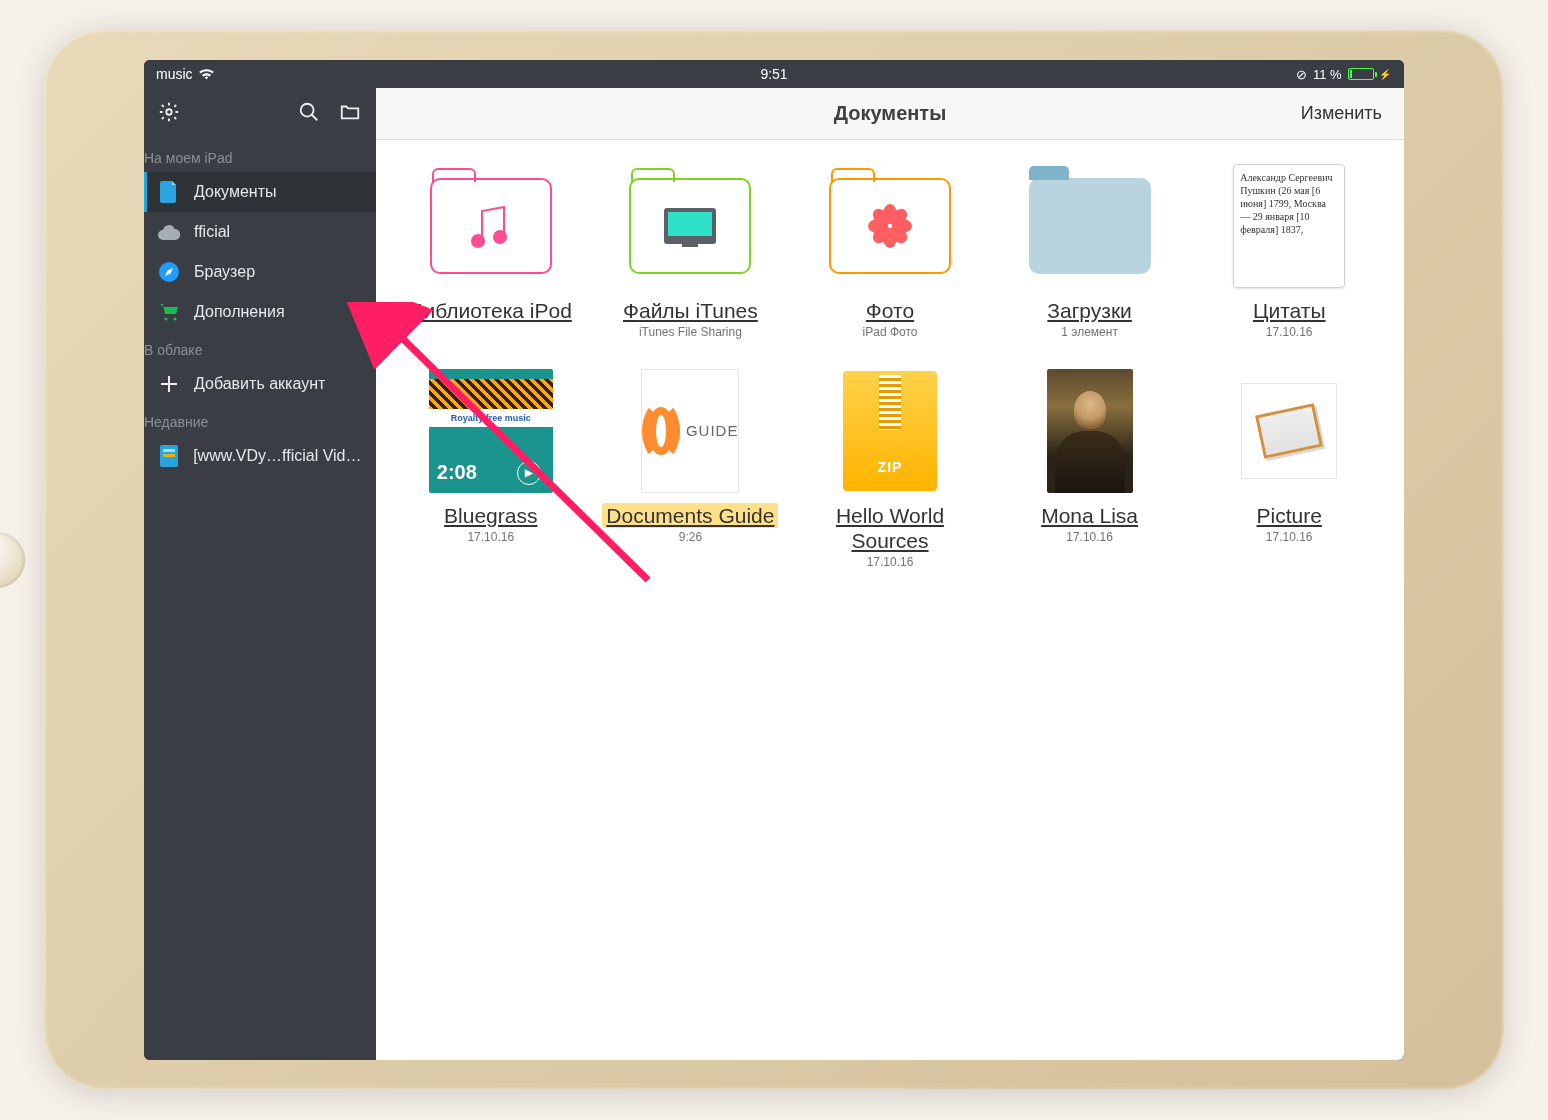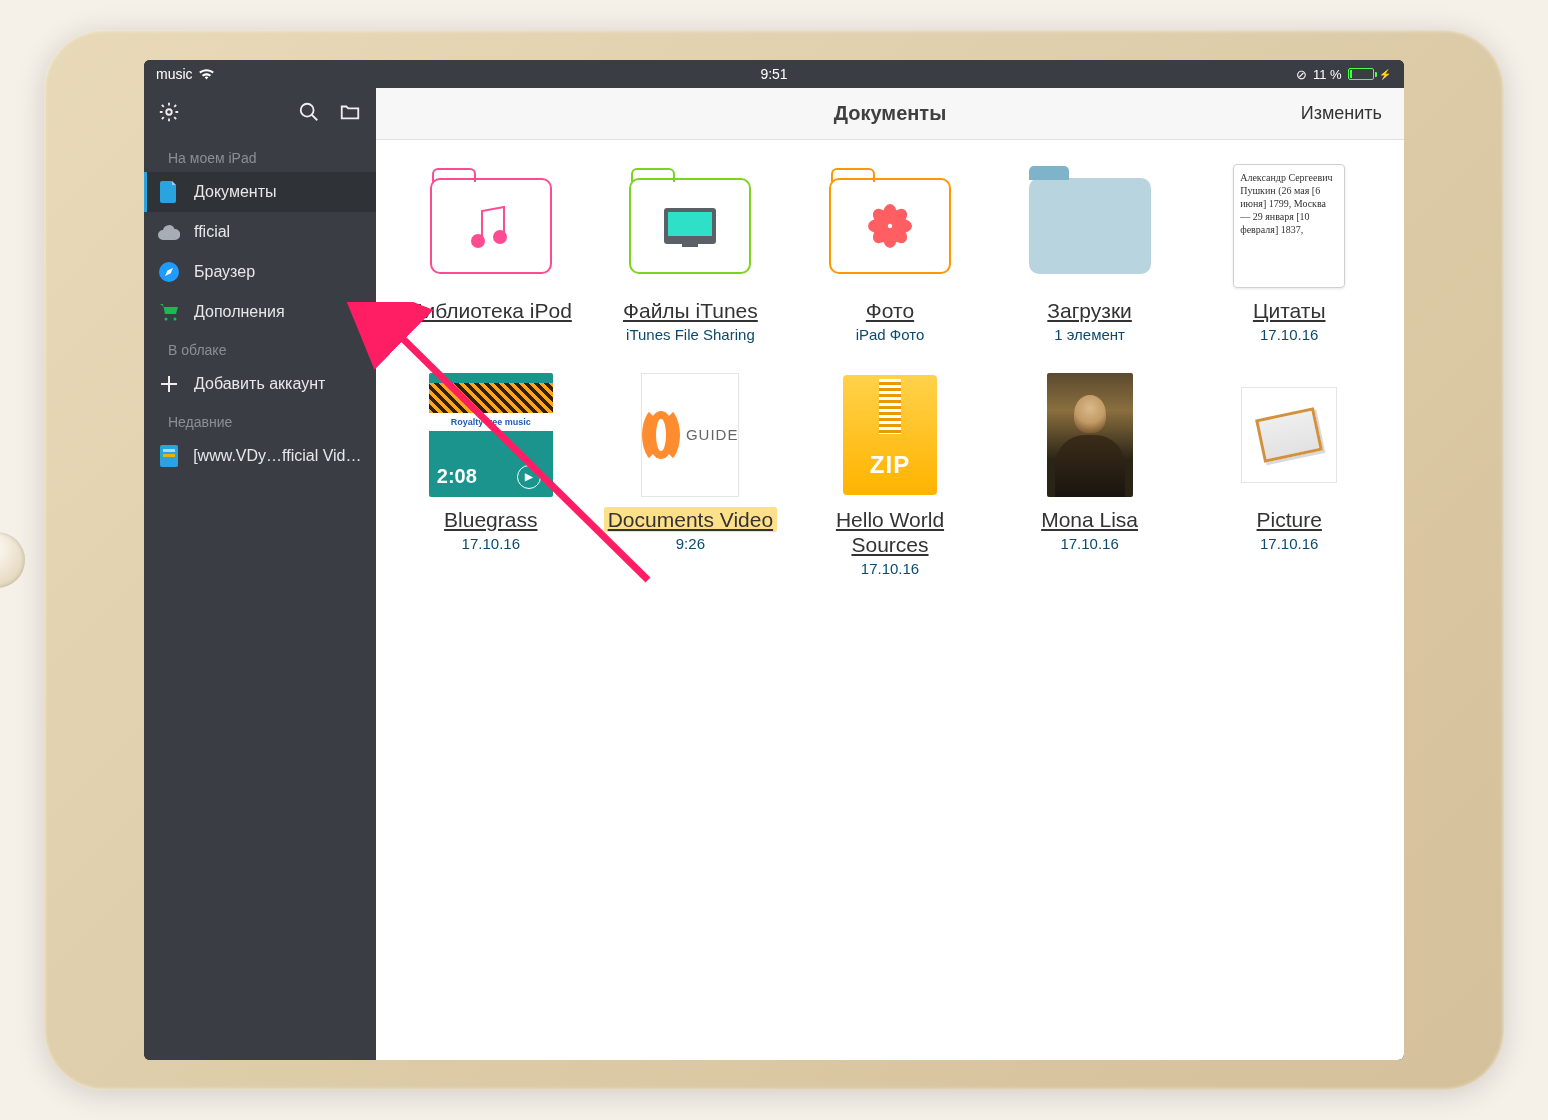--- a/index.html
+++ b/index.html
@@ -12,36 +12,36 @@
 .statusbar .sb-center{position:absolute;left:50%;transform:translateX(-50%);}
 .statusbar .sb-right{margin-left:auto;display:flex;align-items:center;gap:6px;font-size:13px;}
 .wifi-icon{width:15px;height:11px;}
 .battery-icon{width:26px;height:12px;border:1px solid #4aff4a;border-radius:2px;position:relative;}
 .battery-icon::after{content:"";position:absolute;right:-4px;top:3px;width:2px;height:5px;background:#4aff4a;border-radius:0 1px 1px 0;}
 .battery-fill{position:absolute;left:1px;top:1px;bottom:1px;width:12%;background:#4aff4a;}
 .app{display:flex;height:calc(100% - 28px);}
 .sidebar{width:232px;background:#3a3e44;color:#c5c8cc;display:flex;flex-direction:column;font-size:16px;}
 .sidebar-top{height:52px;display:flex;align-items:center;padding:0 14px;gap:18px;}
 .sidebar-top .spacer{flex:1;}
-.section-head{font-size:14px;color:#8a8f96;padding:10px 24px 6px;}
+.section-head{font-size:14px;color:#8a8f96;padding:10px 0 6px;}
 .sb-item{display:flex;align-items:center;height:40px;padding:0 14px;gap:14px;cursor:pointer;position:relative;}
 .sb-item.selected{background:#2f3338;}
 .sb-item.selected::before{content:"";position:absolute;left:0;top:0;bottom:0;width:3px;background:#2aa4de;}
 .sb-item .icon{width:22px;display:flex;justify-content:center;}
 .sb-label{color:#e6e8ea;white-space:nowrap;overflow:hidden;text-overflow:ellipsis;}
 .main{flex:1;background:#fff;display:flex;flex-direction:column;}
 .main-header{height:52px;background:#f7f7f7;border-bottom:1px solid #e0e0e0;display:flex;align-items:center;justify-content:center;position:relative;}
 .main-title{font-size:20px;font-weight:700;color:#404040;}
 .main-action{position:absolute;right:22px;color:#333;font-size:18px;}
 .grid{flex:1;padding:24px 20px;display:grid;grid-template-columns:repeat(5,1fr);gap:28px 10px;align-content:start;overflow:auto;}
 .tile{display:flex;flex-direction:column;align-items:center;text-align:center;cursor:pointer;}
 .tile-thumb{width:124px;height:124px;display:flex;align-items:center;justify-content:center;margin-bottom:10px;position:relative;}
 .tile-title{font-size:21px;color:#333;line-height:1.2;margin-bottom:2px;text-decoration:underline;}
 .tile-title.hl{background:#ffe08a;padding:0 4px;border-radius:2px;display:inline-block;}
-.tile-sub,.tile-date{font-size:15px;color:#0c4a6e;line-height:1.3;}
+.tile-sub,.tile-date{font-size:12px;color:#737373;line-height:1.3;}
 
 .folder{width:122px;height:96px;border-radius:10px;border:2px solid;position:relative;background:#fff;}
 .folder::before{content:"";position:absolute;top:-12px;left:0;width:40px;height:12px;border:2px solid;border-bottom:none;border-radius:6px 6px 0 0;}
 .folder.pink{border-color:#ff4b91;}
 .folder.pink::before{border-color:#ff4b91;}
 .folder.green{border-color:#7ed321;}
 .folder.green::before{border-color:#7ed321;}
 .folder.orange{border-color:#ff9800;}
 .folder.orange::before{border-color:#ff9800;}
 .folder.blue{border:none;background:#b8d4df;height:96px;}
@@ -53,21 +53,21 @@
 .video-mid{position:absolute;top:40px;left:0;right:0;height:18px;background:#fff;font-size:9px;display:flex;align-items:center;justify-content:center;color:#215bb7;font-weight:700;}
 .video-bottom{position:absolute;bottom:8px;left:8px;color:#fff;font-size:20px;font-weight:600;display:flex;align-items:center;gap:40px;}
 .play-circ{width:24px;height:24px;border:1.5px solid #fff;border-radius:50%;display:flex;align-items:center;justify-content:center;font-size:10px;}
 .guide-thumb{width:98px;height:124px;background:#fff;border:1px solid #e5e5e5;display:flex;flex-direction:row;align-items:center;justify-content:center;gap:6px;}
 .guide-ring{width:60px;height:60px;border-radius:50%;background:#ff8c2e;position:relative;}
 .guide-ring::before{content:"";position:absolute;inset:14px;border-radius:50%;background:#fff;}
 .guide-ring::after{content:"";position:absolute;inset:-2px;border:8px solid #fff;border-color:#fff transparent #fff transparent;border-radius:50%;}
 .guide-label{font-size:15px;color:#666;letter-spacing:1px;}
 .zip-thumb{width:94px;height:120px;background:linear-gradient(#ffd24a,#ffb300);border-radius:4px;position:relative;display:flex;align-items:flex-end;justify-content:center;padding-bottom:16px;}
 .zip-thumb::before{content:"";position:absolute;top:4px;left:50%;transform:translateX(-50%);width:22px;height:55px;background:repeating-linear-gradient(#fff,#fff 3px,#e89a00 3px,#e89a00 6px);}
-.zip-thumb span{color:#fff;font-weight:700;font-size:24px;letter-spacing:1px;}
+.zip-thumb span{color:#fff;font-weight:700;font-size:14px;letter-spacing:1px;}
 .mona-thumb{width:86px;height:124px;background:linear-gradient(#5b4a2e 0%,#8a6f3f 30%,#2a2416 70%);border-radius:2px;position:relative;}
 .mona-thumb::before{content:"";position:absolute;left:50%;top:18%;transform:translateX(-50%);width:32px;height:38px;background:radial-gradient(circle at 50% 35%,#d9b98a 0%,#c29a65 50%,#5b3e1a 100%);border-radius:50% 50% 40% 40%;}
 .mona-thumb::after{content:"";position:absolute;left:50%;bottom:0;transform:translateX(-50%);width:70px;height:62px;background:linear-gradient(#3b2c18,#1a1510);border-radius:30px 30px 0 0;}
 .picture-thumb{width:96px;height:96px;background:#fff;border:1px solid #e5e5e5;display:flex;align-items:center;justify-content:center;}
 .pic-frame{width:60px;height:44px;border:3px solid #d2913d;transform:rotate(-12deg);box-shadow:2px 3px 0 rgba(0,0,0,.15);background:linear-gradient(#eee,#e2e2e2);}
 .arrow{position:absolute;top:242px;left:194px;width:330px;height:290px;pointer-events:none;z-index:50;}
 </style>
 </head>
 <body>
 
@@ -259,21 +259,21 @@
               <div class="tile-title">Bluegrass</div>
               <div class="tile-date">17.10.16</div>
             </div>
             <div class="tile">
               <div class="tile-thumb">
                 <div class="guide-thumb">
                   <div class="guide-ring"></div>
                   <div class="guide-label">GUIDE</div>
                 </div>
               </div>
-              <div class="tile-title hl">Documents Video</div>
+              <div class="tile-title hl">Documents Guide</div>
               <div class="tile-date">9:26</div>
             </div>
             <div class="tile">
               <div class="tile-thumb">
                 <div class="zip-thumb">
                   <span>ZIP</span>
                 </div>
               </div>
               <div class="tile-title">Hello World Sources</div>
               <div class="tile-date">17.10.16</div>

